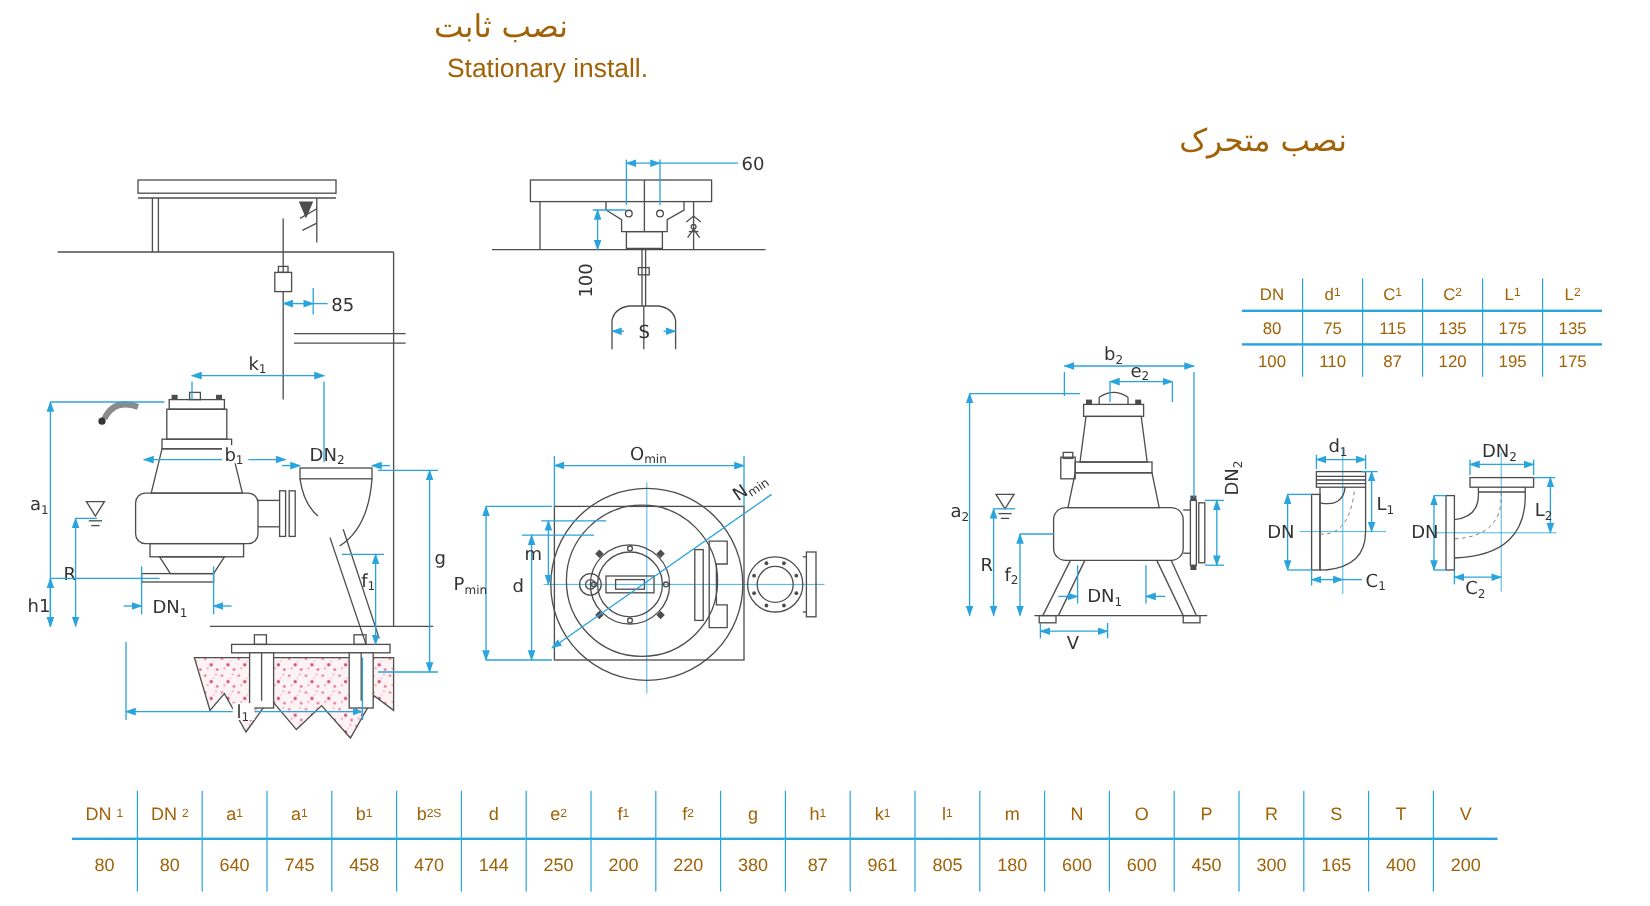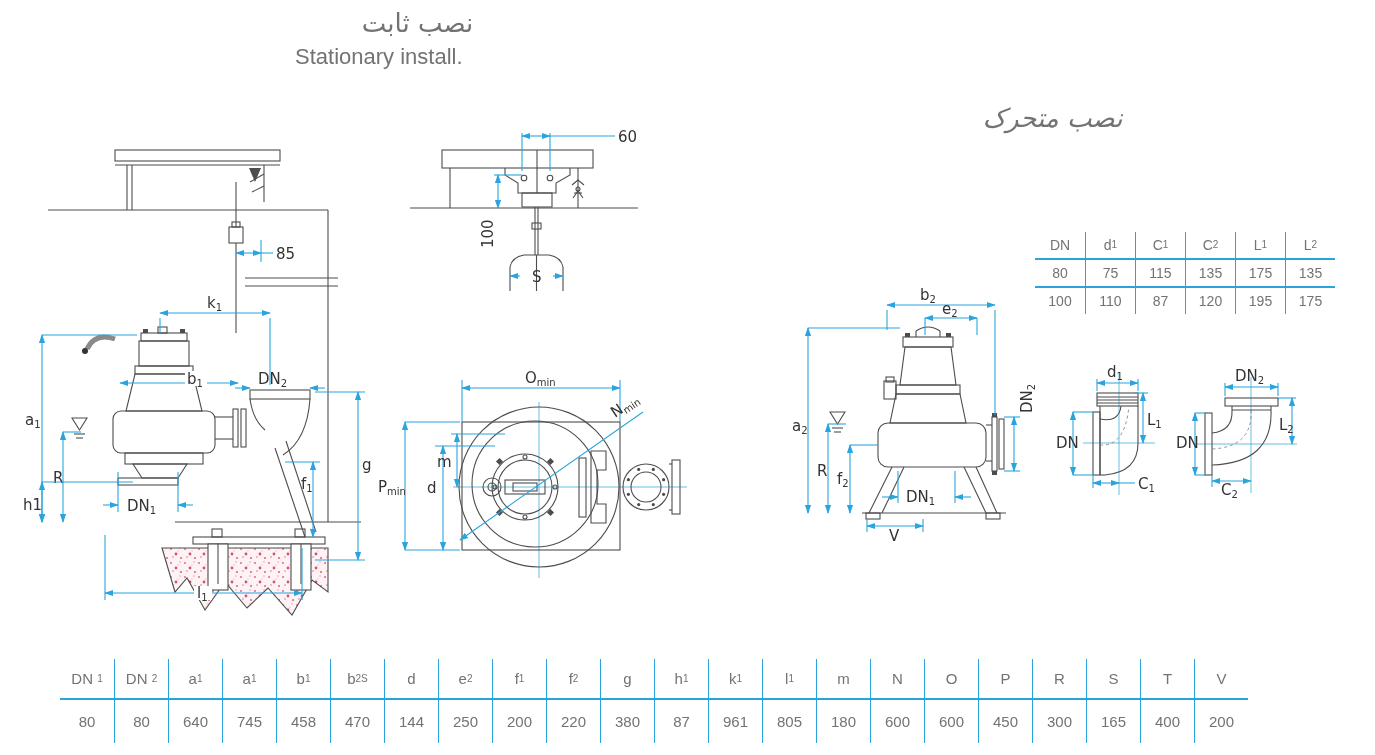--- a/index.html
+++ b/index.html
@@ -1,20 +1,20 @@
 <!DOCTYPE html>
 <html><head>
 <meta charset="utf-8">
 <style>
   html,body{margin:0;padding:0;background:#fff;}
   .page{position:relative;width:1375px;height:755px;background:#fff;overflow:hidden;
-        font-family:"Liberation Sans","DejaVu Sans",sans-serif;color:#737373;}
+        font-family:"Liberation Sans","DejaVu Sans",sans-serif;color:#a16207;}
   .abs{position:absolute;}
   .title-fa{font-family:"DejaVu Sans",sans-serif;direction:rtl;font-size:26px;text-align:center;}
-  .title-en{font-size:22px;text-align:left;margin-top:6px;}
+  .title-en{font-size:22px;text-align:right;margin-top:6px;}
   
   .ftab{display:grid;grid-template-columns:repeat(6,50px);}
   .ftab>div{height:26px;display:flex;align-items:center;justify-content:center;font-size:14px;}
   .ftab>div:not(:nth-child(6n+1)){border-left:1.6px solid #2aa4dd;}
   .ftab>.fh{border-bottom:2px solid #2aa4dd;}
   .ftab>.r1{border-bottom:2px solid #2aa4dd;}
   sub.s{font-size:10px;line-height:1;}
   
   .btab-wrap{display:flex;align-items:stretch;}
   .model{width:85px;display:flex;align-items:center;justify-content:flex-end;
@@ -36,21 +36,21 @@
 </style>
 </head>
 <body>
 
 <div class="page">
 
   <div class="abs" style="left:295px;top:8px;width:245px;">
     <div class="title-fa">نصب ثابت</div>
     <div class="title-en">Stationary install.</div>
   </div>
-  <div class="abs" style="left:935px;top:103px;width:235px;font-style:italic;">
+  <div class="abs" style="left:935px;top:103px;width:235px;">
     <div class="title-fa">نصب متحرک</div>
   </div>
 
   <div class="abs ftab" style="left:1035px;top:232px;">
     <div class="fh">
         <span>DN</span>
         <sub class="s"></sub>
       </div>
     <div class="fh">
         <span>d</span>

